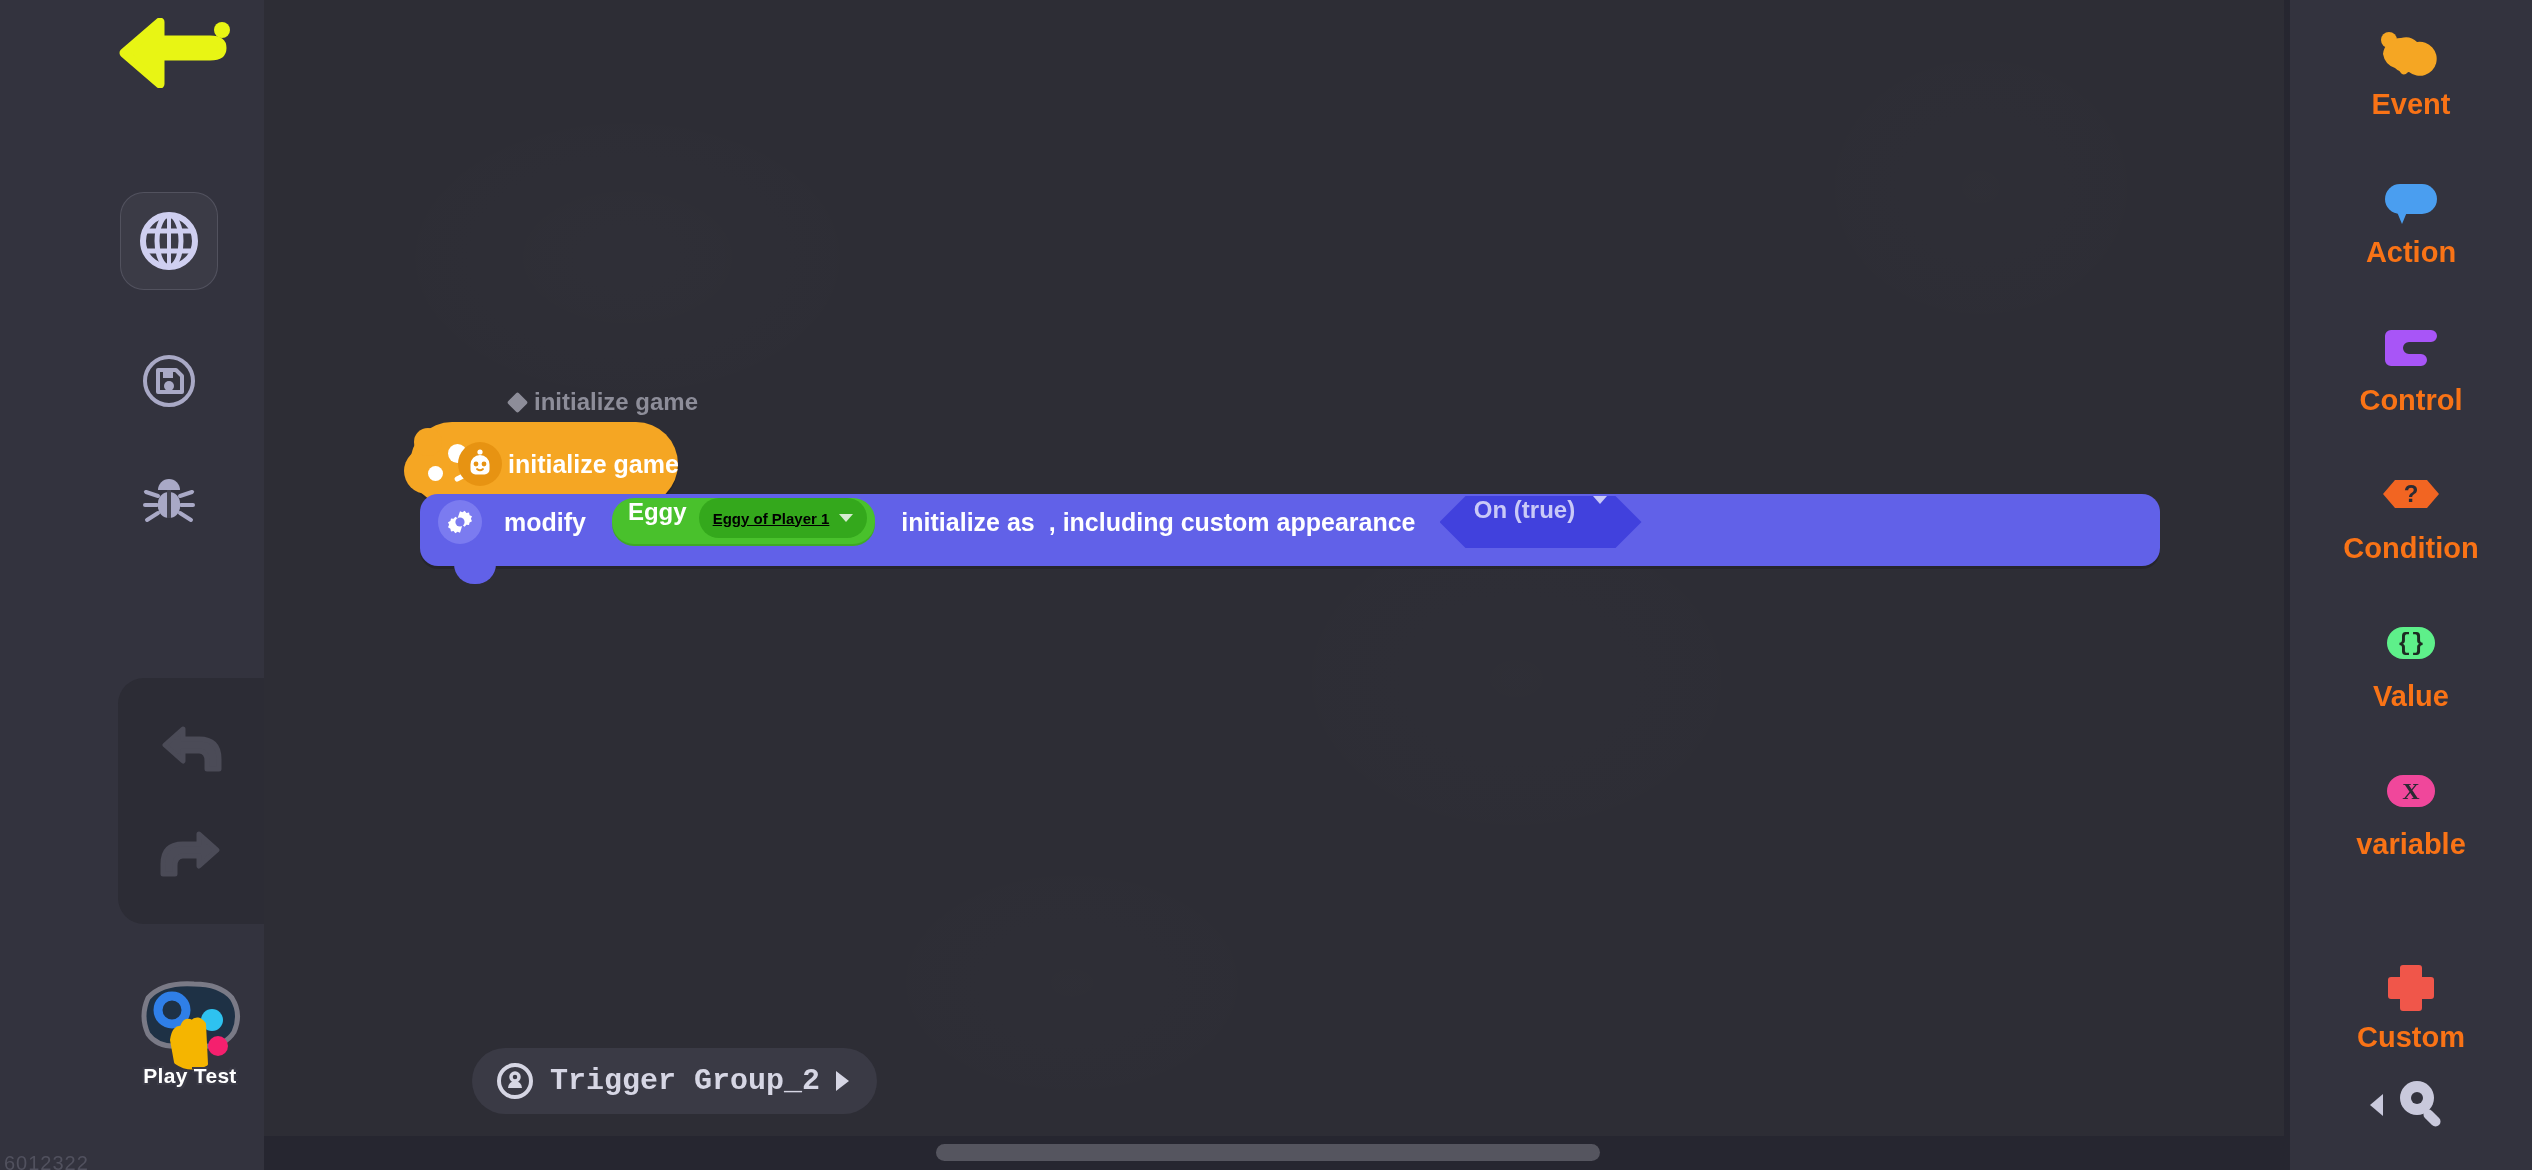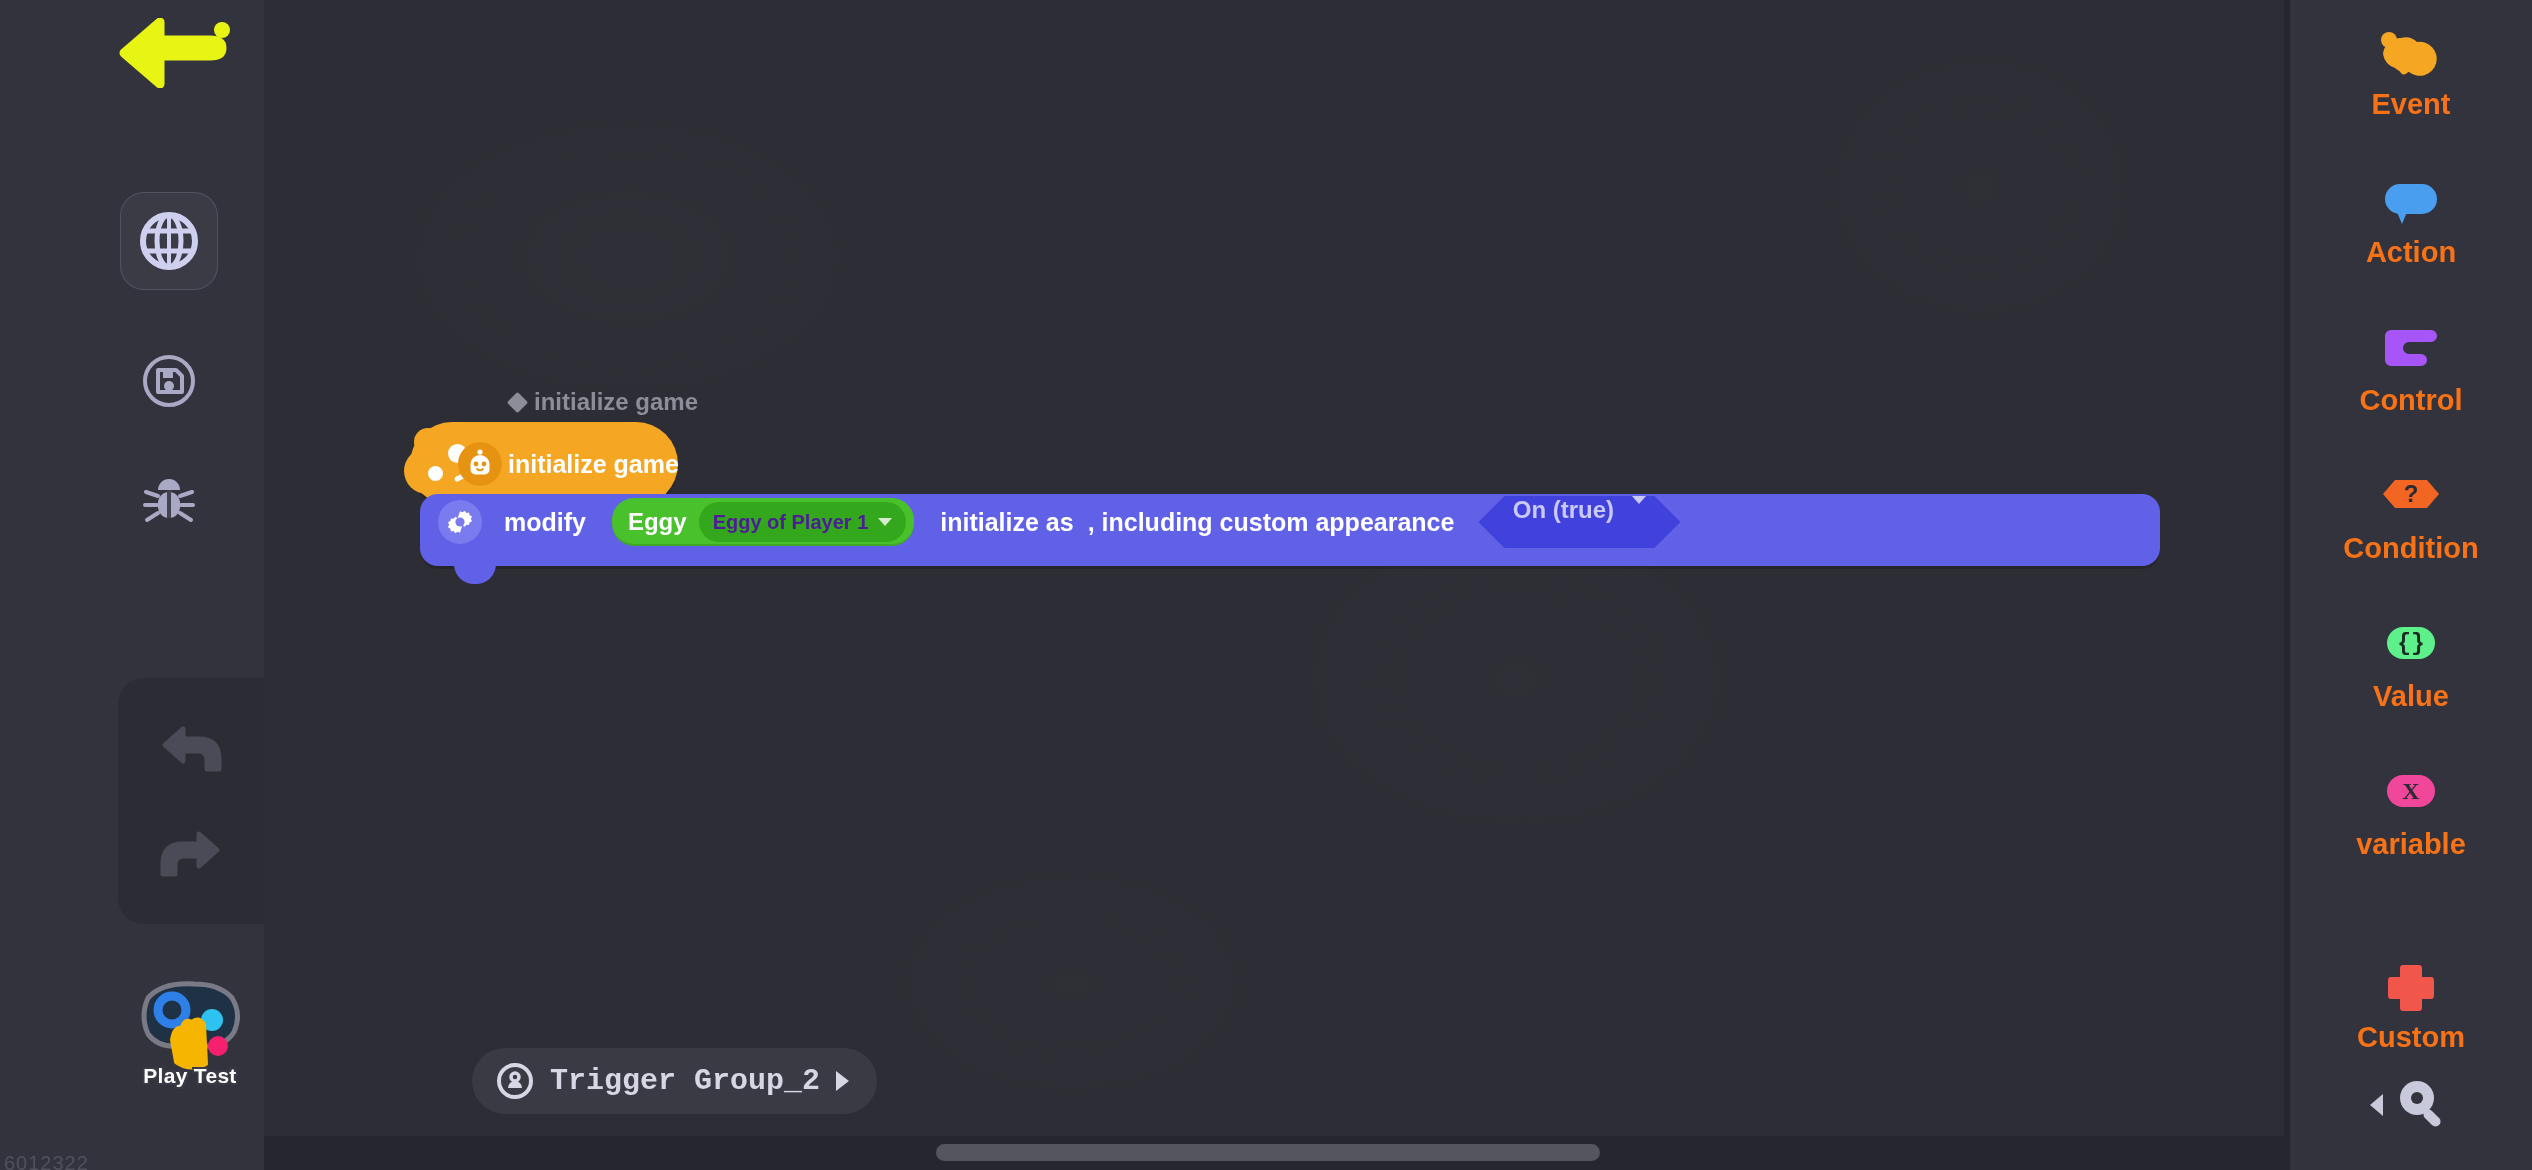--- a/index.html
+++ b/index.html
@@ -179,21 +179,21 @@
     flex:0 0 auto;
     cursor:pointer;
   }
   .blk-text {
     font-size:25px; font-weight:bold; color:#ffffff;
     white-space:nowrap; flex:0 0 auto;
   }
 
   
   .green-slot {
-    display:flex; align-items:center;
+    display:flex; 
     background:#49c12c;
     border-radius:22px;
     height:48px;
     padding:0 8px 0 16px;
     flex:0 0 auto;
     box-shadow:inset 0 -2px 0 rgba(0,0,0,0.13);
     cursor:pointer;
   }
   .green-slot .slot-name {
     font-size:24px; font-weight:bold; color:#ffffff;
@@ -202,21 +202,21 @@
   .green-drop {
     display:flex; align-items:center; gap:10px;
     background:#34a81c;
     border-radius:20px;
     height:40px;
     padding:0 14px;
     white-space:nowrap;
     cursor:pointer;
   }
   .green-drop .drop-text {
-    font-size:20px; font-weight:bold; color:#4c1d95;
+    font-size:15px; font-weight:bold; color:#000000;text-decoration:underline;
   }
   .tri-down {
     width:0; height:0;
     border-left:7px solid transparent;
     border-right:7px solid transparent;
     border-top:8px solid #d6ecd0;
     flex:0 0 auto;
   }
   .leaf-mini {
     width:13px; height:15px; flex:0 0 auto;

